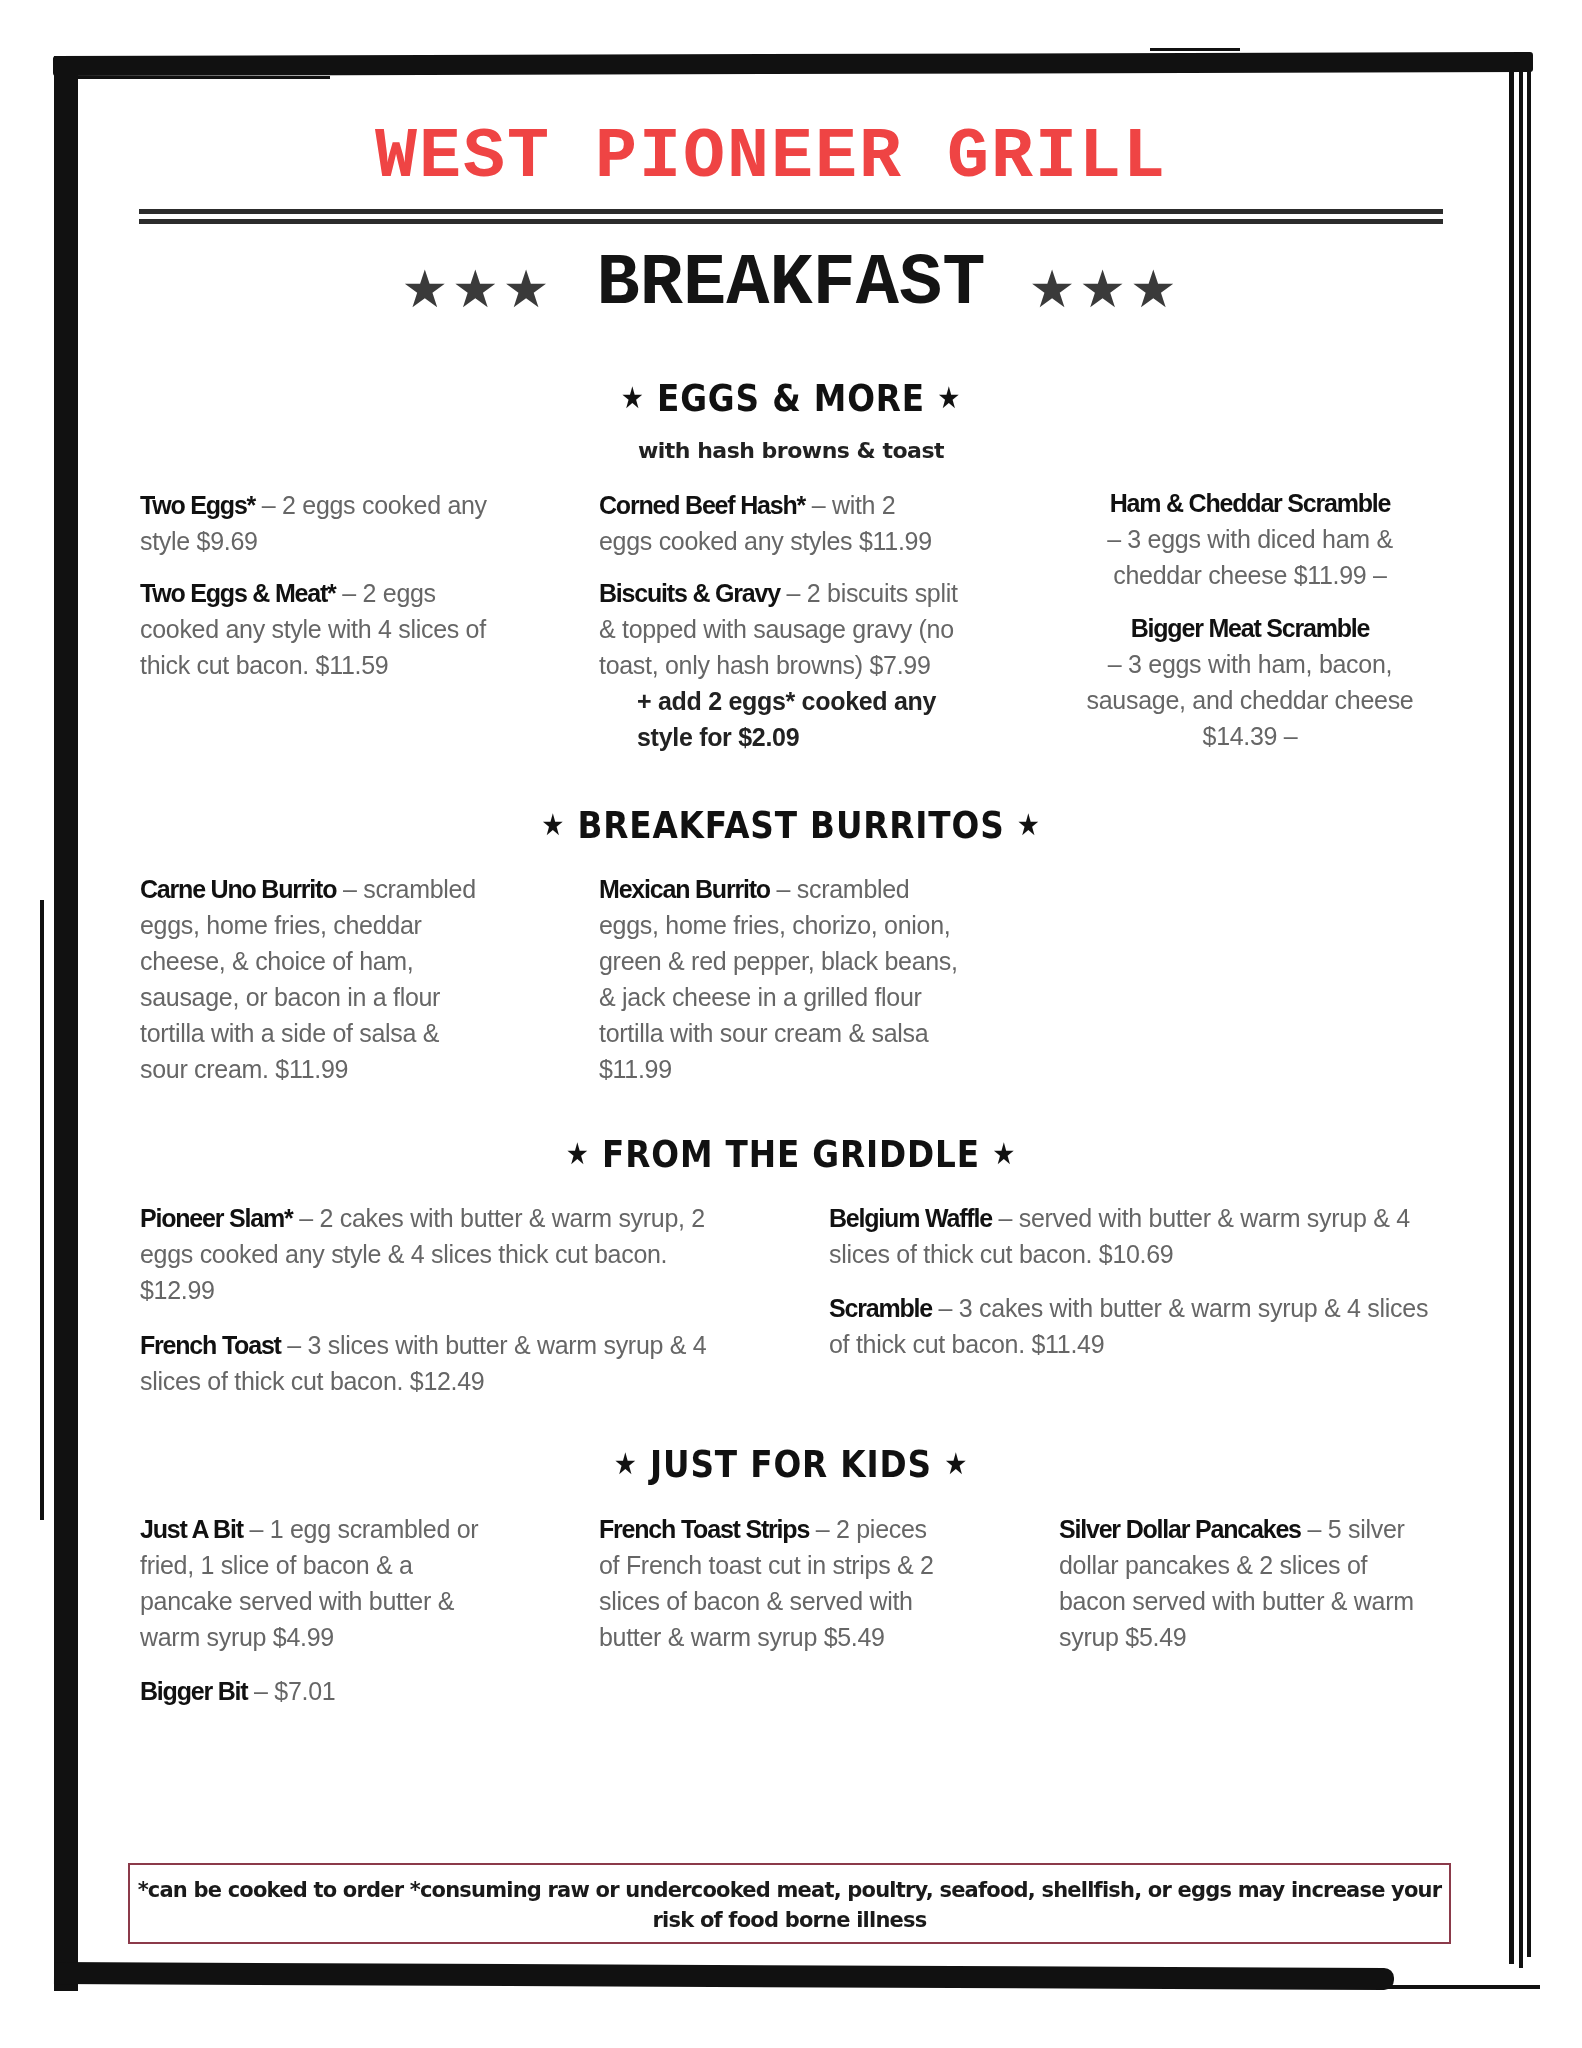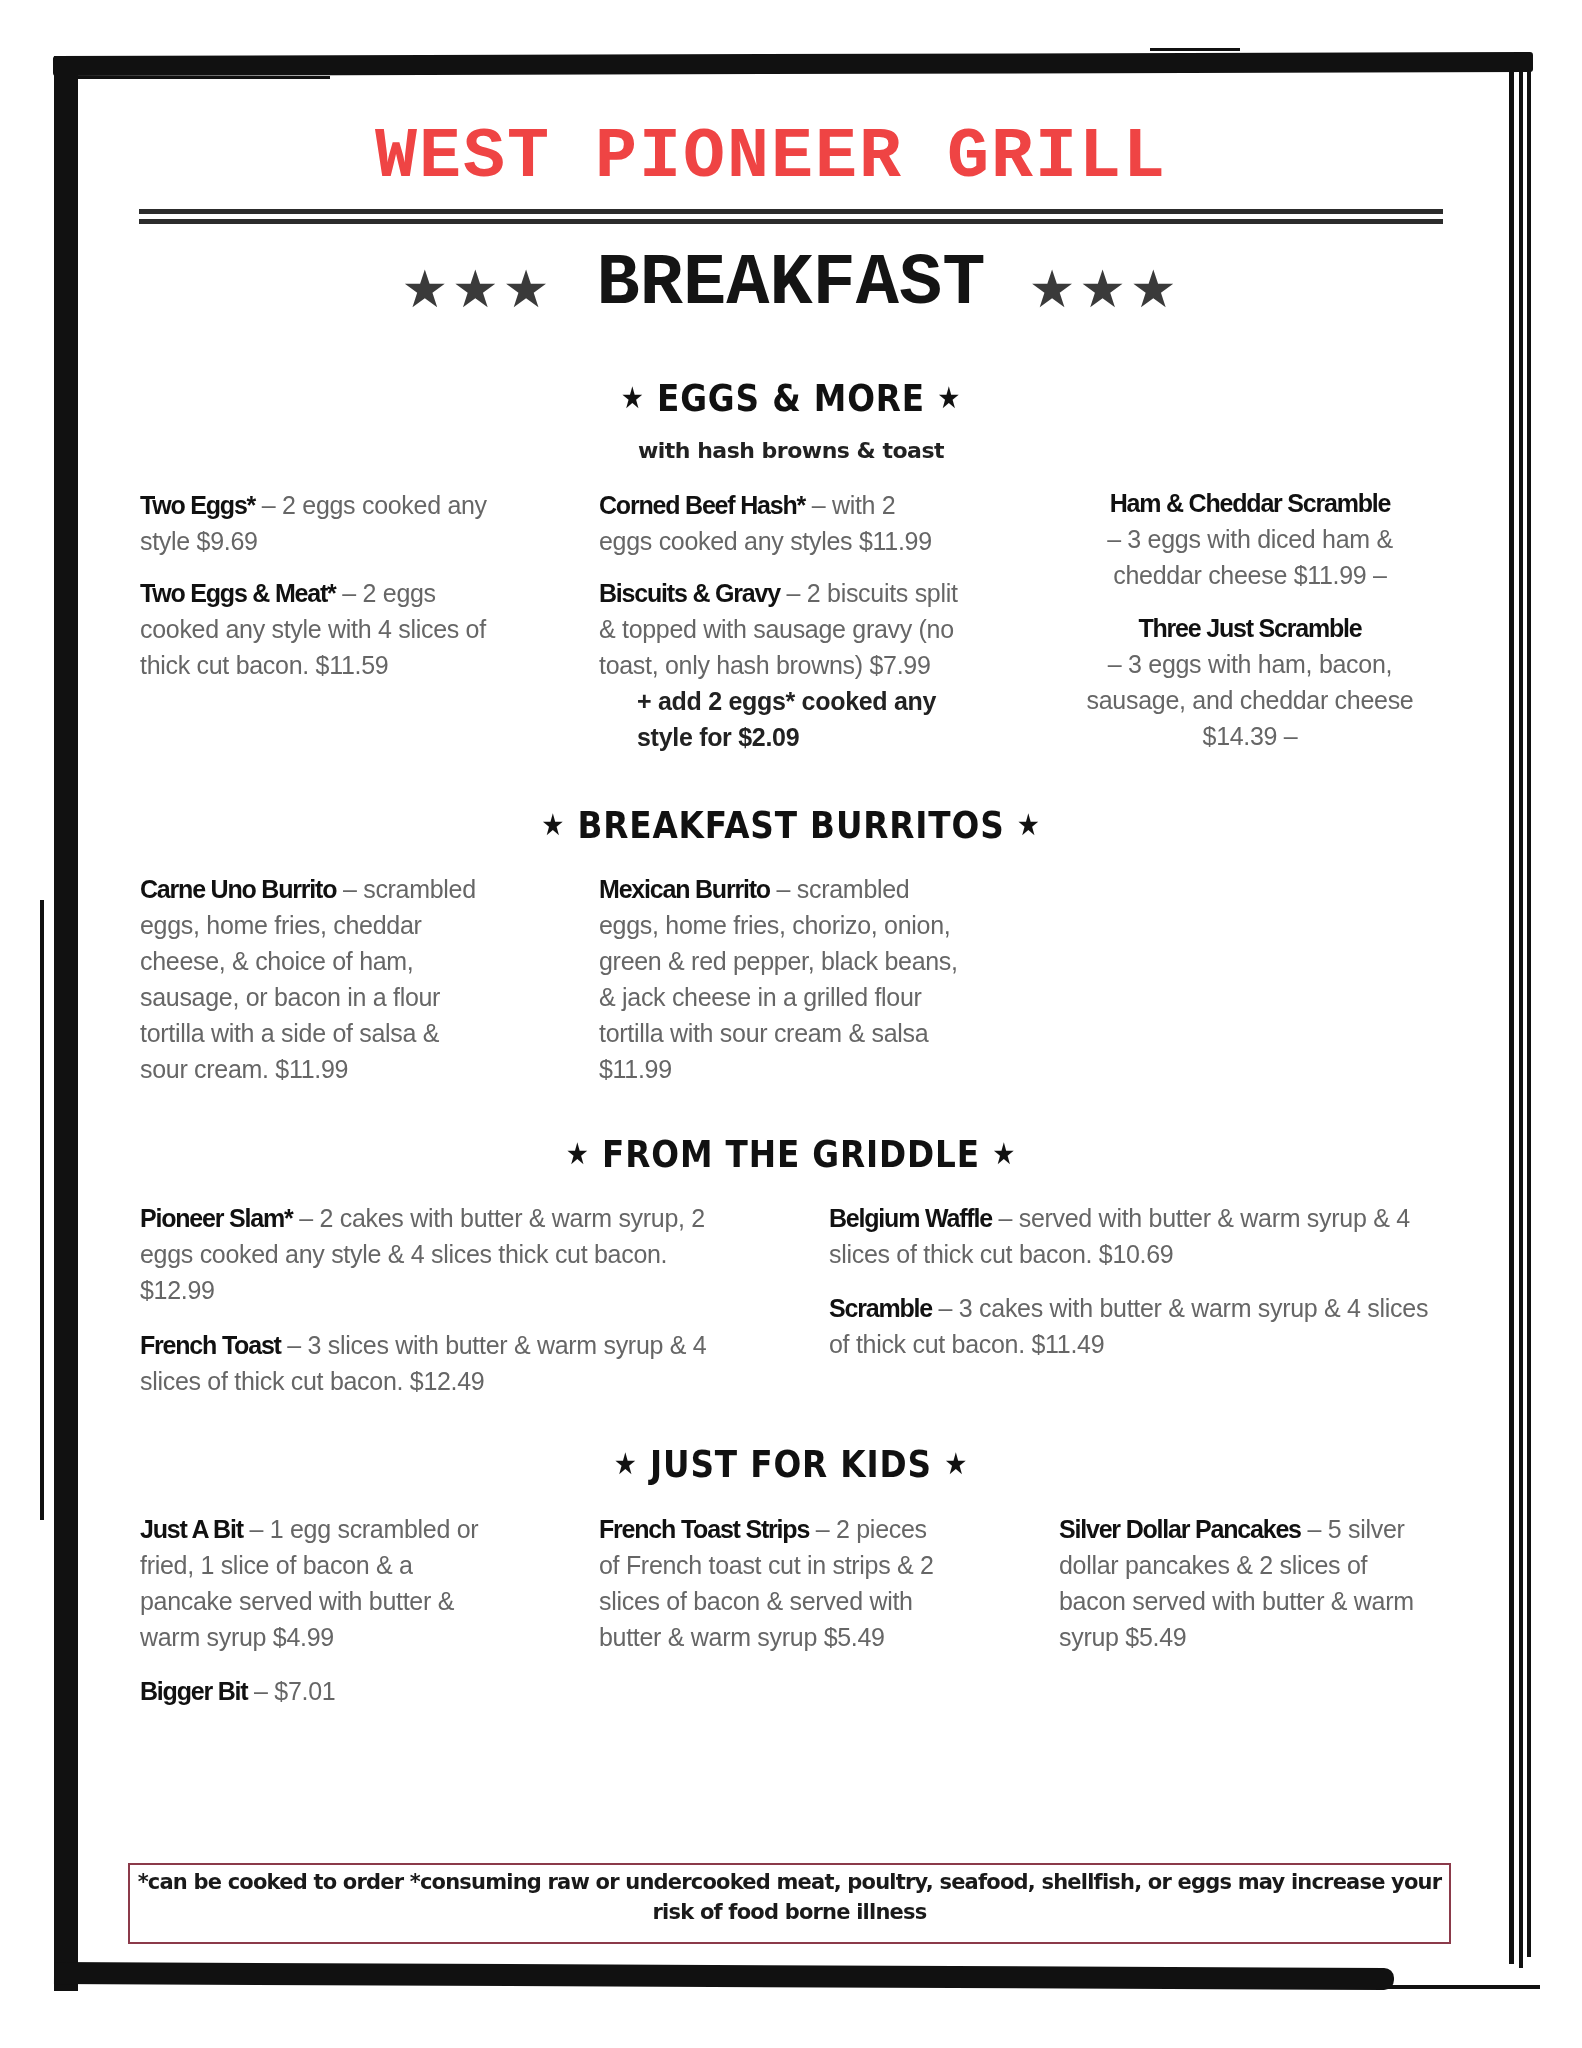--- a/index.html
+++ b/index.html
@@ -17,21 +17,21 @@
     font-weight:bold; font-size:38px; line-height:44px; color:#111; transform:scaleX(0.86); transform-origin:center; letter-spacing:1px; }
   .sec .st { font-size:30px; vertical-align:3px; }
   .sub { position:absolute; left:0; width:1582px; text-align:center; font-family:"DejaVu Sans", sans-serif;
     font-weight:bold; font-size:22px; line-height:28px; color:#222; letter-spacing:-0.5px; }
   .item { position:absolute; font-family:"Liberation Sans", sans-serif; font-size:25px; line-height:36px; color:#666; letter-spacing:-0.3px; }
   .item .name { font-family:"Liberation Sans", sans-serif; font-weight:bold; color:#111; letter-spacing:-1.2px; }
   .item.center { text-align:center; }
   .addon { color:#222; display:block; padding-left:38px;font-weight:bold; }
   .footer { position:absolute; left:128px; top:1863px; width:1323px; height:81px; border:2px solid #8b3a4a;
     text-align:center; font-family:"DejaVu Sans", sans-serif; font-weight:bold; font-size:21px; line-height:30px;
-    color:#1a1a1a; box-sizing:border-box; padding-top:2px; letter-spacing:-0.8px; }
+    color:#1a1a1a; box-sizing:border-box; padding-top:10px; letter-spacing:-0.8px; }
 </style>
 </head>
 <body>
 
 <div>
   <div class="brush" style="left:53px;top:54px;width:1480px;height:20px;border-radius:3px;transform:rotate(-0.15deg);"></div>
   <div class="brush" style="left:70px;top:76px;width:260px;height:3px;"></div>
   <div class="brush" style="left:1150px;top:48px;width:90px;height:3px;"></div>
   <div class="brush" style="left:54px;top:56px;width:24px;height:1935px;"></div>
   <div class="brush" style="left:40px;top:900px;width:4px;height:620px;"></div>
@@ -68,21 +68,21 @@
   <span class="name">Corned Beef Hash*</span><span> – with 2 eggs cooked any styles  $11.99</span>
 </div>
 <div class="item" style="left:599px;top:575px;width:380px;">
   <span class="name">Biscuits &amp; Gravy</span><span> – 2 biscuits split &amp; topped with sausage gravy (no toast, only hash browns)  $7.99</span>
   <span class="addon" style="width:330px;">+ add 2 eggs*  cooked any style for $2.09</span>
 </div>
 <div class="item center" style="left:1080px;top:485px;width:340px;">
   <span class="name" style="display:block;">Ham &amp; Cheddar Scramble</span><span>– 3 eggs with diced ham &amp; cheddar cheese  $11.99 –</span>
 </div>
 <div class="item center" style="left:1080px;top:610px;width:340px;">
-  <span class="name" style="display:block;">Three Just Scramble</span><span>– 3 eggs with ham, bacon, sausage, and cheddar cheese $14.39 –</span>
+  <span class="name" style="display:block;">Bigger Meat Scramble</span><span>– 3 eggs with ham, bacon, sausage, and cheddar cheese $14.39 –</span>
 </div>
 
 <div class="sec" style="top:803px;">
   <span class="st">★</span>
   <span>BREAKFAST BURRITOS</span>
   <span class="st">★</span>
 </div>
 <div class="item" style="left:140px;top:871px;width:350px;">
   <span class="name">Carne Uno Burrito</span><span> – scrambled eggs, home fries, cheddar cheese, &amp; choice of ham, sausage, or bacon in a flour tortilla with a side of salsa &amp; sour cream.  $11.99</span>
 </div>

